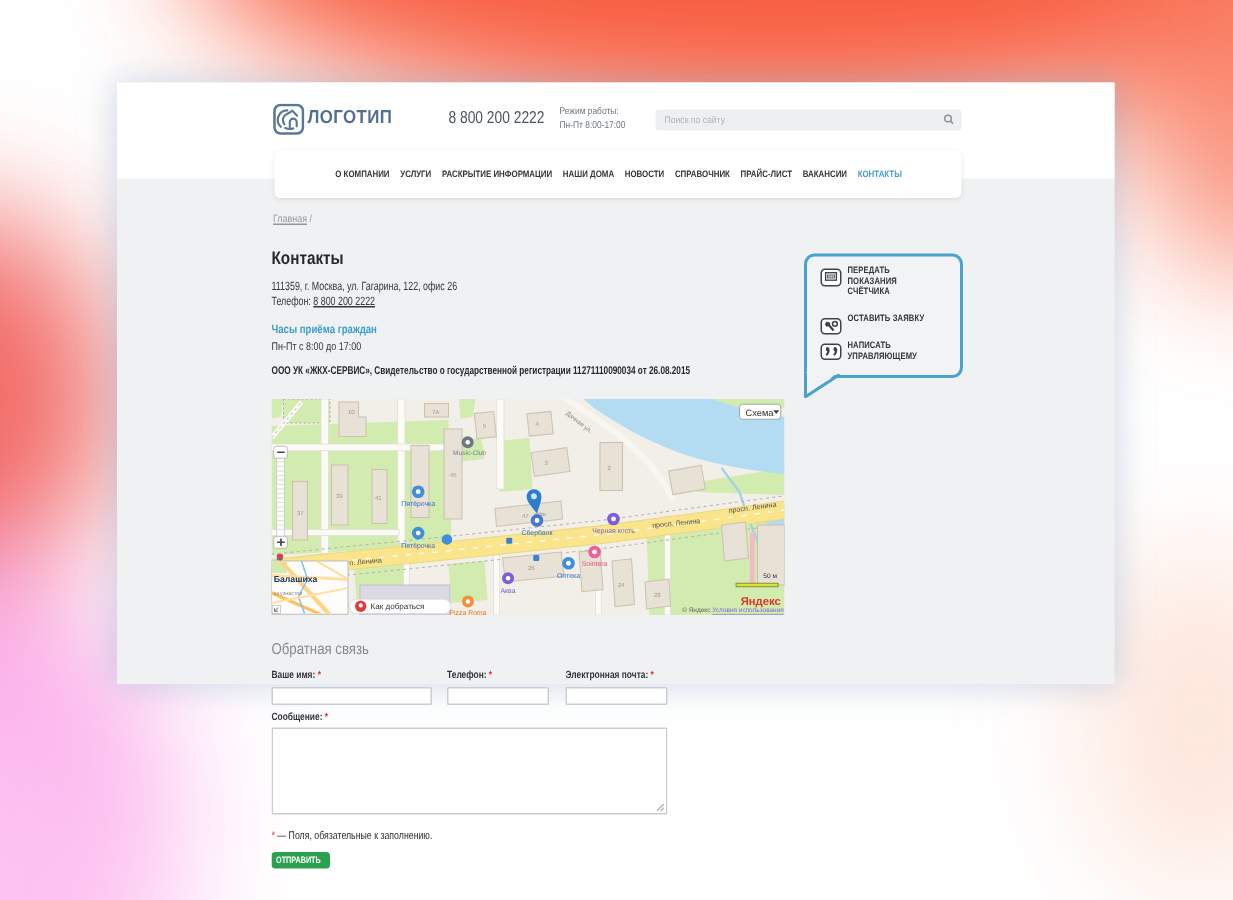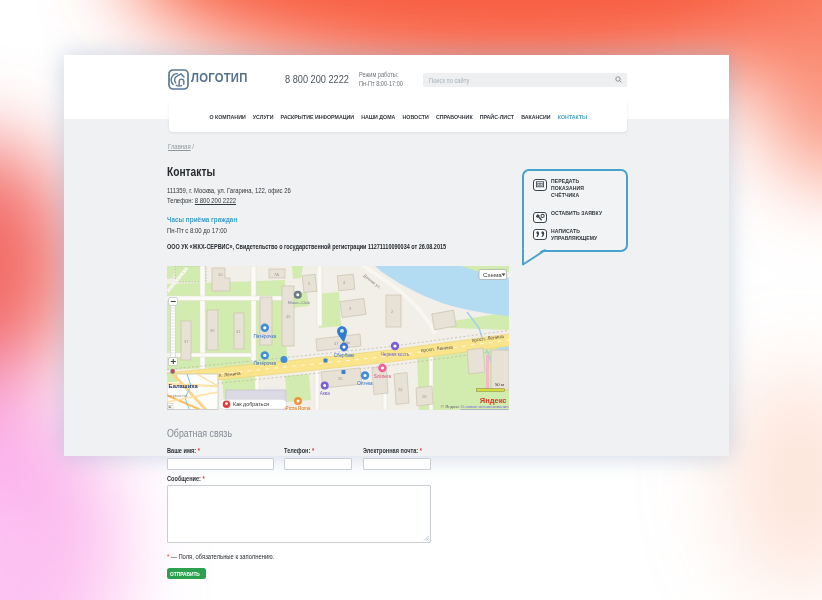--- a/index.html
+++ b/index.html
@@ -1,20 +1,20 @@
 <!DOCTYPE html>
 <html><head><meta charset="utf-8">
 <style>
 *{margin:0;padding:0;box-sizing:border-box;}
 html,body{width:822px;height:600px;overflow:hidden;}
 body{
   font-family:"Liberation Sans",sans-serif;
   background:#ffffff;
 }
-.page{position:absolute;left:64px;top:55px;width:665px;height:401px;background:#f0f1f3;box-shadow:0 0 22px 2px rgba(120,150,190,.35);}
+.page{position:absolute;left:78px;top:55px;width:665px;height:401px;background:#f0f1f3;box-shadow:0 0 22px 2px rgba(120,150,190,.35);}
 .hdr{position:absolute;left:0;top:0;width:665px;height:64px;background:#fff;}
 .abs{position:absolute;white-space:nowrap;}
 .logotext{left:127px;top:16px;font-size:12.5px;font-weight:bold;color:#53708e;letter-spacing:.3px;transform:scaleX(.9);transform-origin:0 0;}
 .phone{left:221px;top:17.5px;font-size:11.5px;color:#4d555f;transform:scaleX(.8);transform-origin:0 0;}
 .rezhim{left:295px;top:16px;font-size:6.6px;line-height:8.8px;color:#6d757d;transform:scaleX(.85);transform-origin:0 0;}
 .search{left:359px;top:18px;width:204px;height:13.5px;background:#edeff1;border-radius:2px;}
 .search span{position:absolute;left:6px;top:3.6px;font-size:6.4px;color:#aab3bb;transform:scaleX(.9);transform-origin:0 0;}
 .nav{position:absolute;left:105px;top:45px;width:458px;height:32px;background:#fff;border-radius:4px;box-shadow:0 1px 3px rgba(0,0,0,.08);text-align:center;font-size:0;white-space:nowrap;}
 .nav-in{display:inline-block;margin-top:12.5px;transform:scaleX(.85);transform-origin:center;}
 .nav span{display:inline-block;font-size:6.2px;font-weight:bold;color:#32373c;letter-spacing:0;margin:0 4.2px;}

